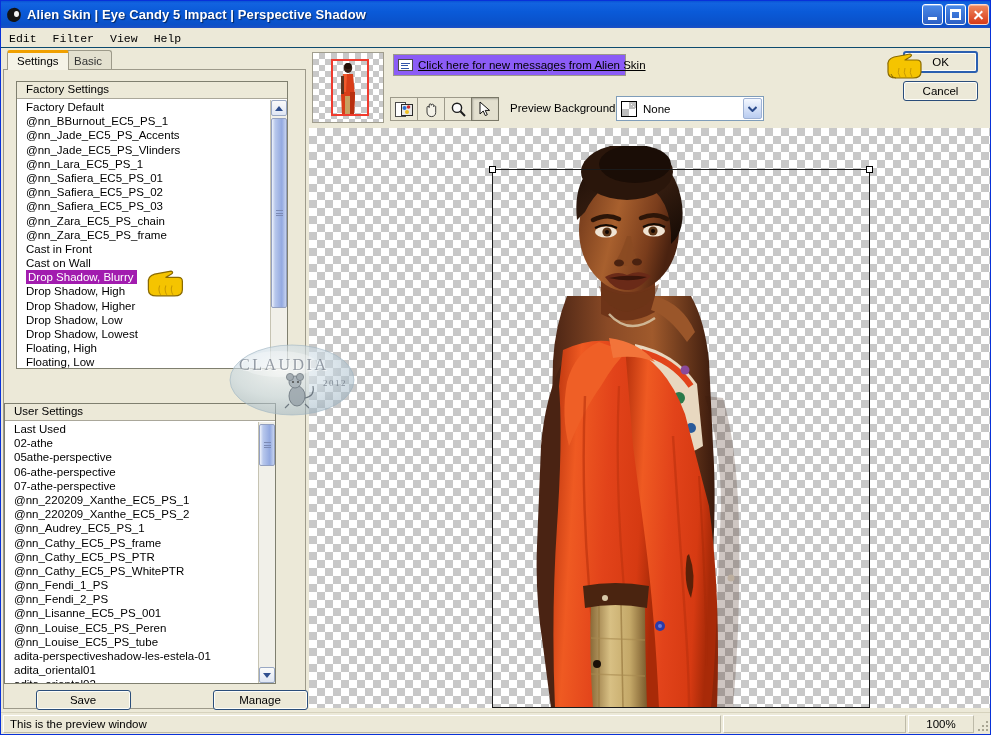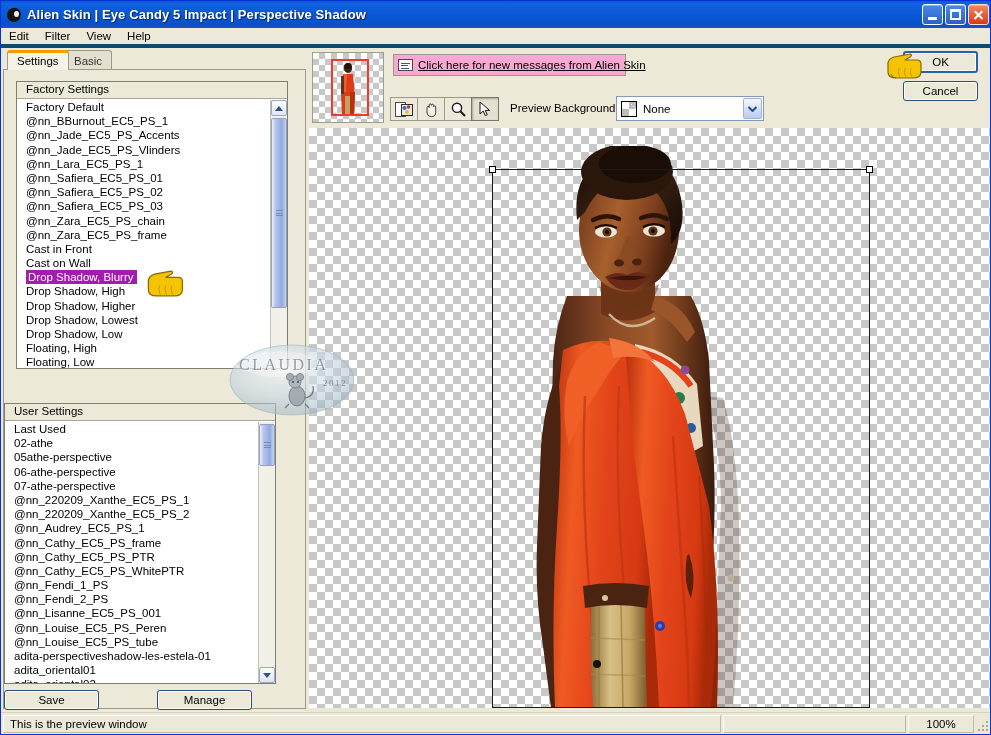--- a/index.html
+++ b/index.html
@@ -63,22 +63,23 @@
   .glyph-close { position:absolute; left:0; top:0; width:100%; height:100%; }
   .glyph-close:before, .glyph-close:after {
     content:""; position:absolute; left:4px; top:9px; width:11px; height:2.4px; background:#fff;
   }
   .glyph-close:before { transform: rotate(45deg); }
   .glyph-close:after  { transform: rotate(-45deg); }
 
   
   .menubar {
     position: absolute; left: 0; top: 27px; width: 991px; height: 20px;
-    background: #ece9d8; display: flex; align-items: flex-start;
-    border-bottom: 4px solid #0c4a6e;
+    background: #ece9d8; display: flex; align-items: flex-end;
+    border-bottom: 1px solid #0c4a6e;
+    font-family: Liberation Mono, monospace;
   }
   .menu-item {
     font-size: 11.5px; color: #000; padding: 2px 8px; cursor: default;
   }
 
   
   .left-panel {
     position: absolute; left: 2px; top: 49px; width: 303px; height: 659px;
   }
   .tabs { position: relative; height: 20px; margin-left: 4px; }
@@ -148,22 +149,22 @@
   .sb-thumb {
     position: absolute; left: 0; width: 16px;
     background: linear-gradient(to right,#eef2fb 0%,#b8c8ec 22%,#93a9e0 70%,#c5d2ef 100%);
     border: 1px solid #93a0c0; border-radius: 2px;
     display: flex; align-items: center; justify-content: center;
   }
   .grip { width: 7px; }
   .grip i { display:block; height:1px; background:#7b8ab5; margin:1.4px 0; }
 
   .btn-row {
-    position: absolute; left: 0; top: 620px; width: 303px;
-    display: flex; justify-content: flex-start; gap: 58px;
+    position: absolute; left: 16px; top: 620px; width: 303px;
+    display: flex; justify-content: center; gap: 82px;
   }
   .btn {
     font-size: 11.5px; padding: 3px 0; width: 95px; text-align: center;
     background: #ece9d8; border: 1px solid #2a4d7a; border-radius: 3px;
     box-shadow: inset 0 0 0 1px #fdfdf8;
   }
 
   
   .nav-thumb {
     position: absolute; left: 311px; top: 51px; width: 72px; height: 71px;
@@ -179,21 +180,21 @@
   .nav-thumb .mini-person {
     position: absolute; left: 24px; top: 9px; width: 22px; height: 52px;
   }
   .nav-rect {
     position: absolute; left: 18px; top: 6px; width: 38px; height: 57px;
     border: 2px solid #ef3b2e;
   }
 
   .msgbar {
     position: absolute; left: 392px; top: 53px; width: 233px; height: 22px;
-    background: #f9a8d4; border: 1px solid #9d9a8a;
+    background: #8b5cf6; border: 1px solid #9d9a8a;
     display: flex; align-items: center; gap: 5px; padding-left: 4px;
   }
   .msg-icon {
     width: 15px; height: 12px; border: 1px solid #4a4a4a; background: #fff;
     position: relative; flex: none;
   }
   .msg-icon i {
     position:absolute; left:2px; height:1px; background:#3355aa; width:9px;
   }
   .msg-icon i:nth-child(1){ top:2.5px; }
@@ -371,22 +372,22 @@
             <div class="list-row">@nn_Safiera_EC5_PS_01</div>
             <div class="list-row">@nn_Safiera_EC5_PS_02</div>
             <div class="list-row">@nn_Safiera_EC5_PS_03</div>
             <div class="list-row">@nn_Zara_EC5_PS_chain</div>
             <div class="list-row">@nn_Zara_EC5_PS_frame</div>
             <div class="list-row">Cast in Front</div>
             <div class="list-row">Cast on Wall</div>
             <div class="list-row sel-holder"><span class="list-row selected" style="padding-left: 2px;">Drop Shadow, Blurry</span></div>
             <div class="list-row">Drop Shadow, High</div>
             <div class="list-row">Drop Shadow, Higher</div>
+            <div class="list-row">Drop Shadow, Low</div>
             <div class="list-row">Drop Shadow, Lowest</div>
-            <div class="list-row">Drop Shadow, Low</div>
             <div class="list-row">Floating, High</div>
             <div class="list-row">Floating, Low</div>
           </div>
         <div class="sbar">
           <div class="sb-btn sb-up">
               <div class="sb-arrow up"></div>
             </div>
           <div class="sb-thumb" style="top:18px; height:190px;">
             <div class="grip">
                 <i></i>

